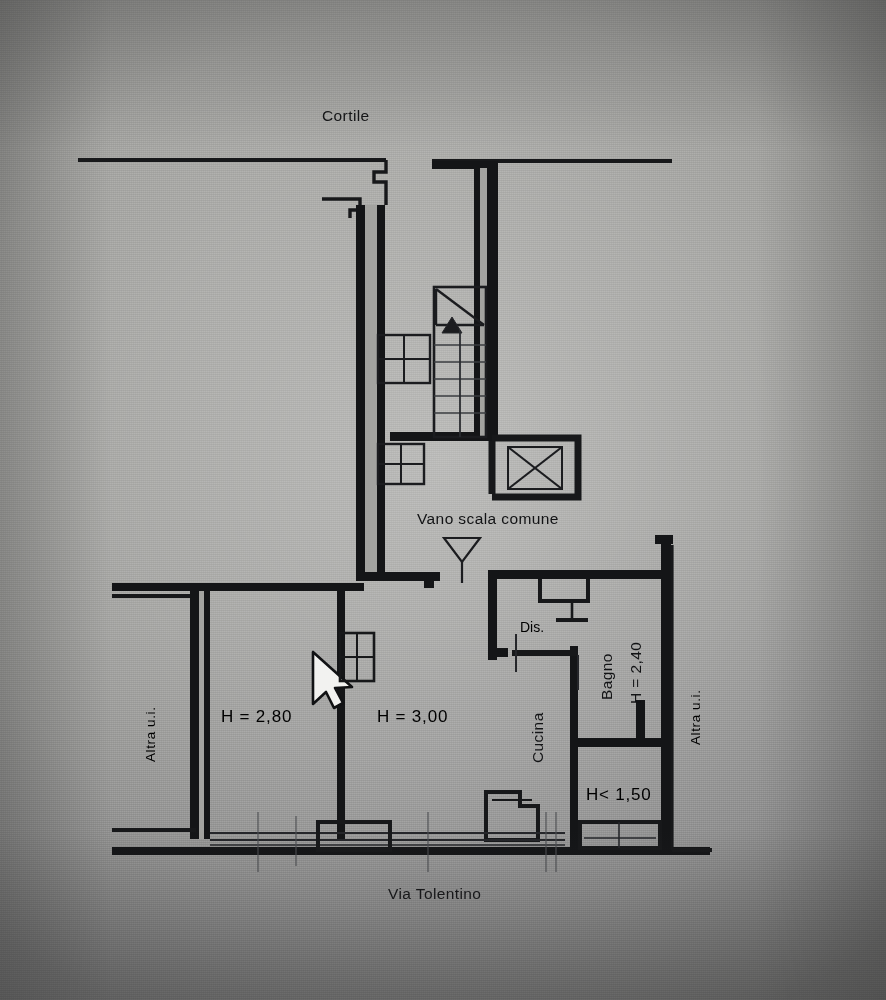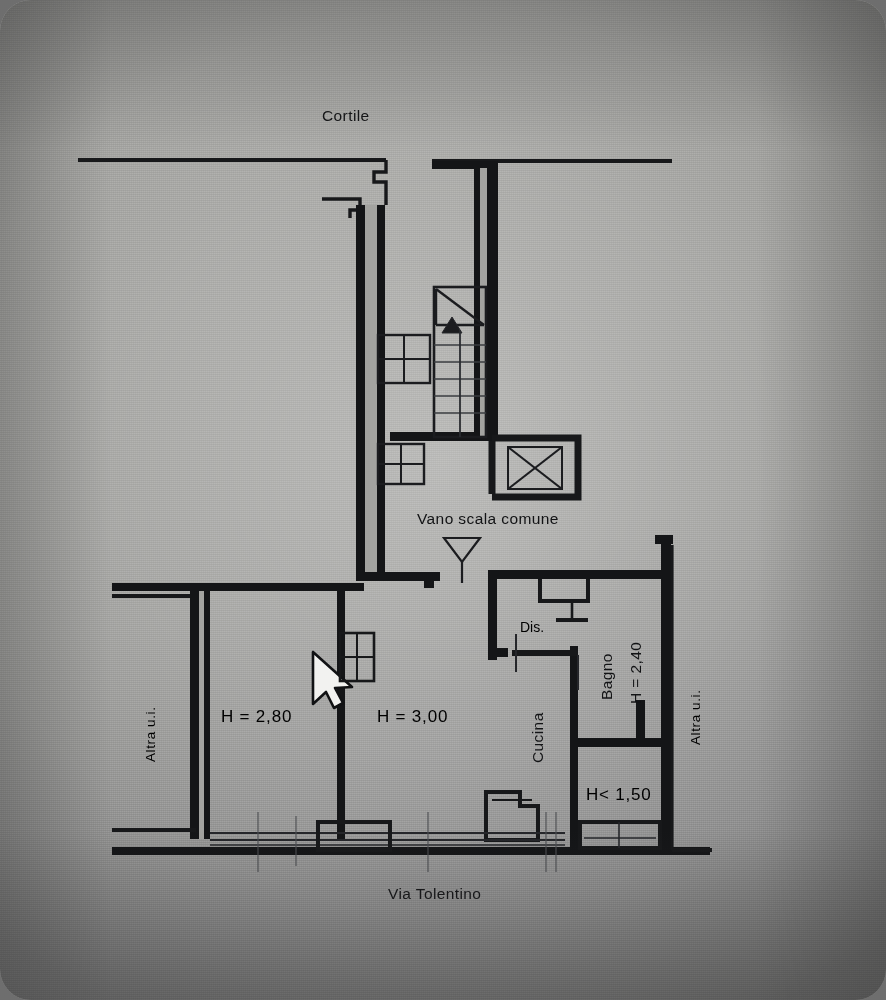--- a/index.html
+++ b/index.html
@@ -15,21 +15,20 @@
     overflow: hidden;
   }
 
   
   #photo {
     position: relative;
     width: 886px;
     height: 1000px;
     background: #9a9a98;
     overflow: hidden;
-    border-radius: 31px;
   }
   
   #paper {
     position: absolute;
     inset: 0;
     background:
       radial-gradient(ellipse 78% 62% at 50% 46%,
           rgba(255,255,255,0.30) 0%,
           rgba(255,255,255,0.12) 48%,
           rgba(0,0,0,0.00) 72%,

